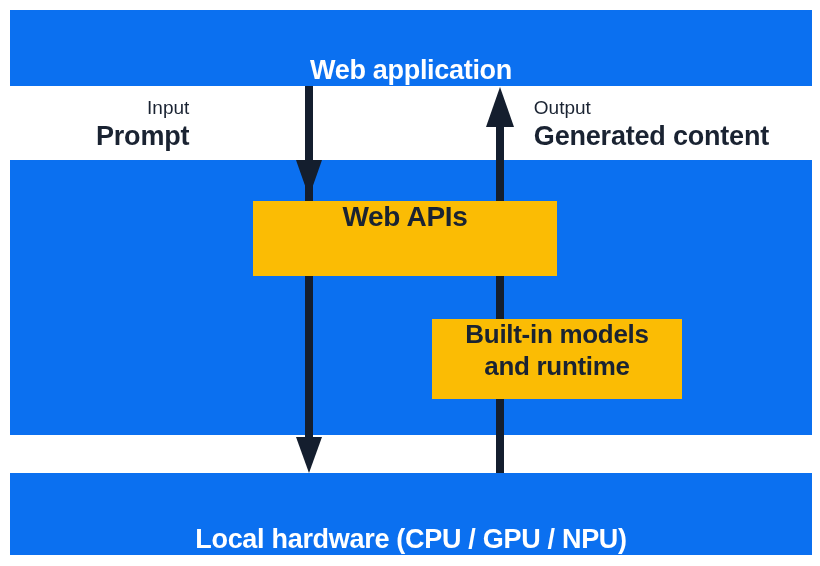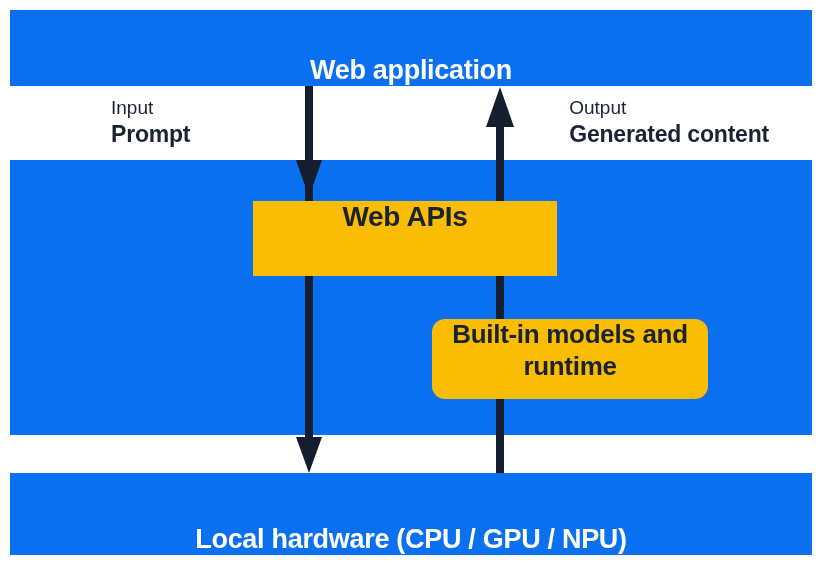--- a/index.html
+++ b/index.html
@@ -23,44 +23,44 @@
     display:flex;align-items:flex-end;justify-content:center;z-index:1;
   }
   .bar-label{
     color:var(--text-light);font-weight:700;font-size:27px;letter-spacing:-0.3px;
   }
   .bar-top{top:10px;height:76px;}
   .bar-middle{top:160px;height:275px;}
   .bar-bottom{top:473px;height:82px;}
 
   .io-group{position:absolute;top:98px;z-index:1;line-height:1;}
-  .io-group.input{left:111px;text-align:left;}
+  .io-group.input{left:96px;text-align:right;}
   .io-group.output{right:51px;text-align:left;}
   .io-caption{font-size:19px;font-weight:400;color:var(--text-dark);margin-bottom:6px;}
-  .io-value{font-size:23px;font-weight:700;color:var(--text-dark);letter-spacing:-0.2px;}
+  .io-value{font-size:27px;font-weight:700;color:var(--text-dark);letter-spacing:-0.2px;}
 
   .chrome-group{position:absolute;left:41px;top:238px;width:166px;text-align:center;}
   .chrome-logo{width:89px;height:89px;margin:0 auto;display:block;}
   .browser-label{
     margin-top:16px;color:var(--text-light);font-weight:700;font-size:25px;letter-spacing:-0.2px;
   }
 
   .arrow-layer{position:absolute;left:0;top:0;width:820px;height:566px;z-index:2;pointer-events:none;}
   .arrow-shape{fill:var(--arrow-navy);}
 
   .flow-box{
     position:absolute;background:var(--box-yellow);z-index:3;
     display:flex;align-items:flex-start;justify-content:center;text-align:center;
   }
   .flow-box-label{
     color:var(--text-dark);font-weight:700;letter-spacing:-0.3px;
   }
   .box-webapis{left:253px;top:201px;width:304px;height:75px;}
   .box-webapis .flow-box-label{font-size:28px;}
-  .box-builtin{left:432px;top:319px;width:276px;height:80px;padding:0 18px;box-sizing:border-box;border-radius:13px;}
+  .box-builtin{left:432px;top:319px;width:250px;height:80px;padding:0 18px;box-sizing:border-box;}
   .box-builtin .flow-box-label{font-size:26px;line-height:1.22;}
 </style>
 </head>
 <body>
 
 <div class="canvas">
 
   <div class="bar bar-top">
     <span class="bar-label">Web application</span>
   </div>

